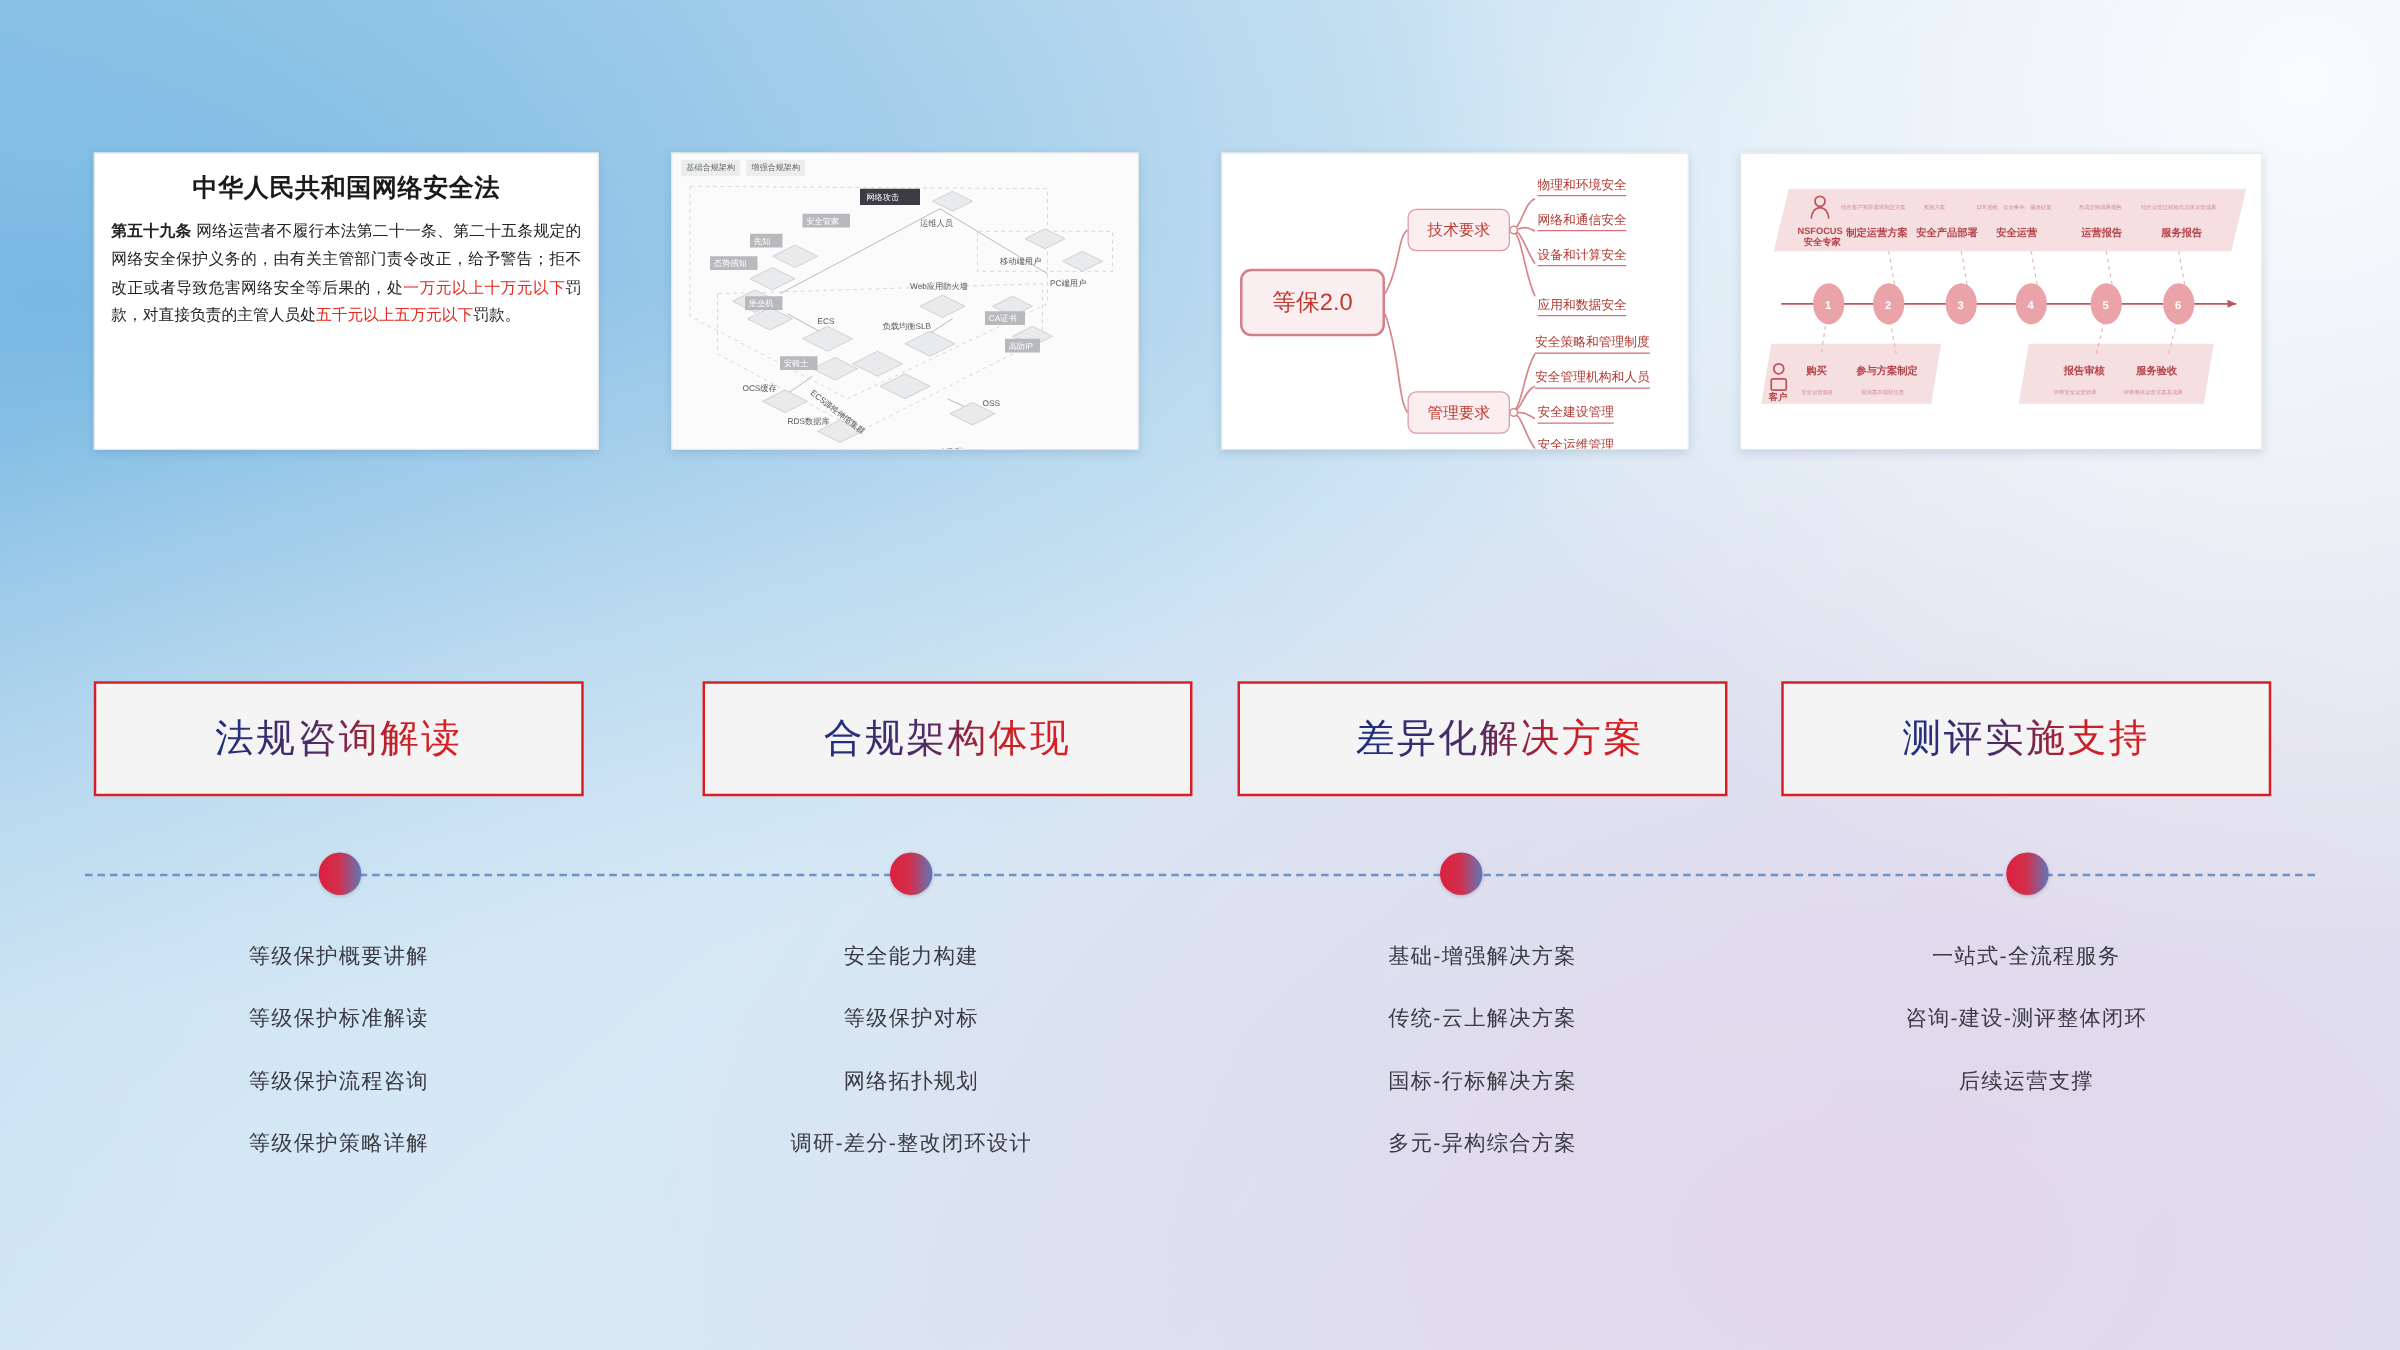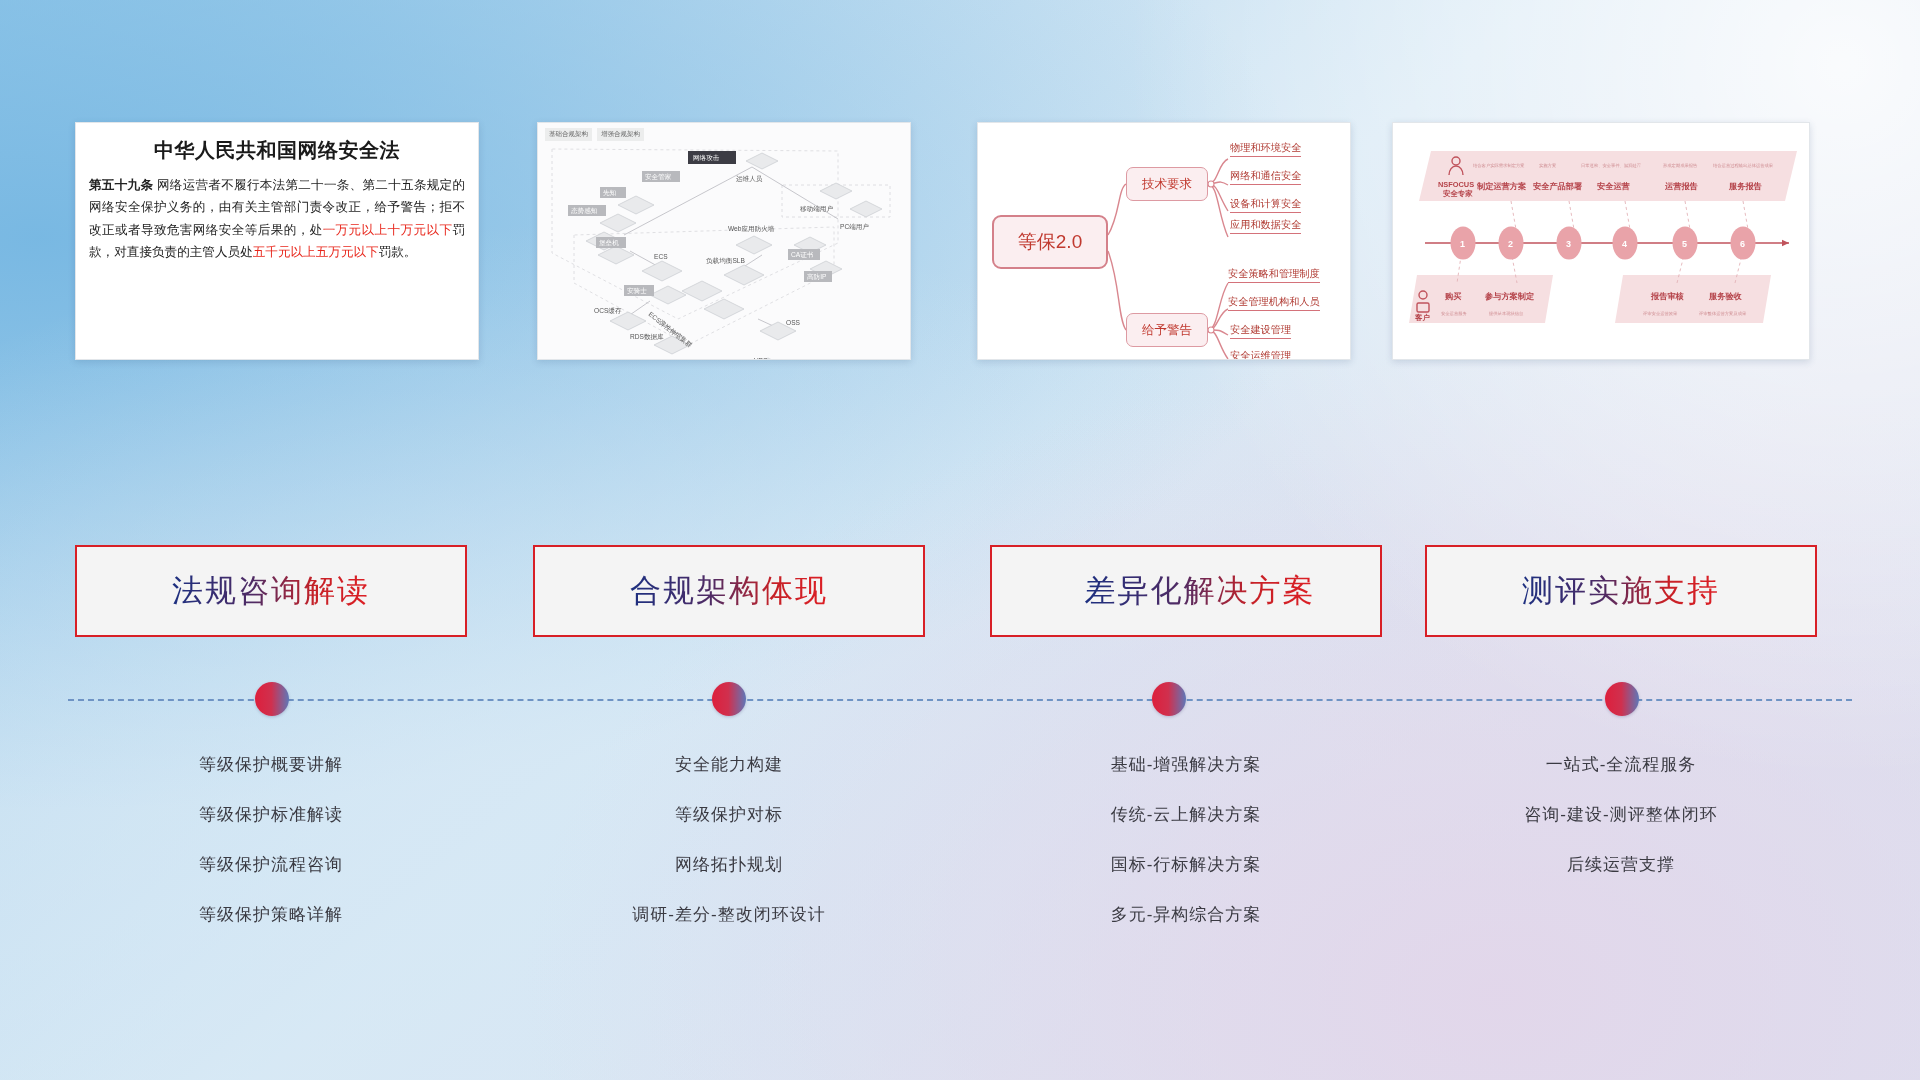--- a/index.html
+++ b/index.html
@@ -86,21 +86,21 @@
 
   
   .titles { position: absolute; top: 545px; left: 0; width: 1676px; height: 92px; }
   .title-box {
     position: absolute; top: 0; height: 92px;
     background: #f4f4f4;
     border: 2px solid #d81f26;
     display: flex; align-items: center; justify-content: center;
   }
   .title-box.t1 { left: 75px;   width: 392px; }
-  .title-box.t2 { left: 533px;  width: 392px; align-items: center; }
+  .title-box.t2 { left: 562px;  width: 392px; align-items: center; }
   .title-box.t3 { left: 990px;  width: 392px; padding-left: 28px; }
   .title-box.t4 { left: 1425px; width: 392px; }
   .title-text {
     font-size: 31px; font-weight: 500; letter-spacing: 2px;
     background: linear-gradient(90deg, #1c2f80 0%, #512b63 42%, #c62127 72%, #dd1f25 100%);
     -webkit-background-clip: text; background-clip: text;
     -webkit-text-fill-color: transparent; color: transparent;
     font-family: "Liberation Sans", sans-serif;
   }
 
@@ -238,25 +238,25 @@
           <path d="M230 207 C 240 207 240 176 250 160"></path>
           <path d="M230 207 C 240 207 240 190 250 186"></path>
           <path d="M230 207 C 240 207 240 206 250 212"></path>
           <path d="M230 207 C 240 207 240 222 250 236"></path>
           <circle cx="233" cy="61" r="3" stroke="#d9878f" stroke-width="1.1" fill="#fff"></circle>
           <circle cx="233" cy="207" r="3" stroke="#d9878f" stroke-width="1.1" fill="#fff"></circle>
         </g>
       </svg>
       <div class="rootbox">等保2.0</div>
       <div class="branch b1">技术要求</div>
-      <div class="branch b2">给予警告</div>
+      <div class="branch b2">管理要求</div>
       <div class="leaf" style="left:252px; top:18px;">物理和环境安全</div>
       <div class="leaf" style="left:252px; top:46px;">网络和通信安全</div>
       <div class="leaf" style="left:252px; top:74px;">设备和计算安全</div>
-      <div class="leaf" style="left:252px; top:95px;">应用和数据安全</div>
+      <div class="leaf" style="left:252px; top:114px;">应用和数据安全</div>
       <div class="leaf" style="left:250px; top:144px;">安全策略和管理制度</div>
       <div class="leaf" style="left:250px; top:172px;">安全管理机构和人员</div>
       <div class="leaf" style="left:252px; top:200px;">安全建设管理</div>
       <div class="leaf" style="left:252px; top:226px;">安全运维管理</div>
     </div>
   </div>
 
   <div class="card c4">
     <div class="flow">
       <svg width="418" height="238" viewBox="0 0 418 238">

